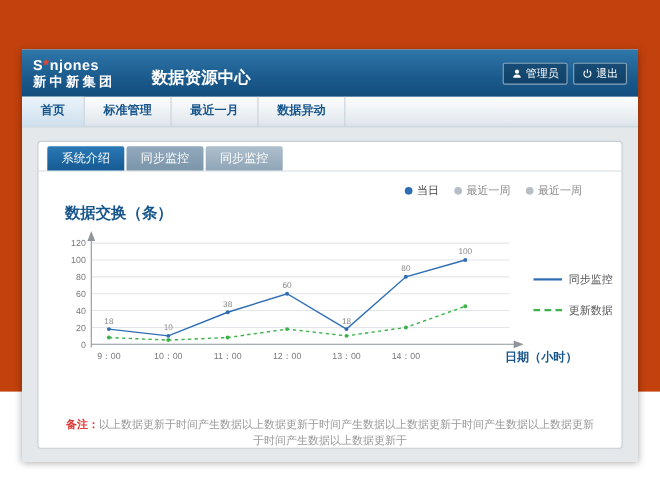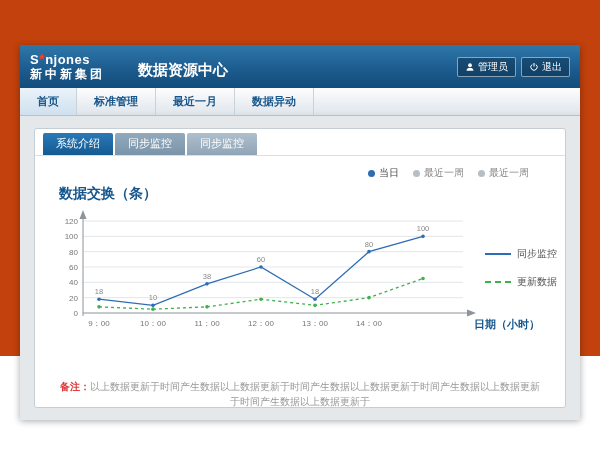--- a/index.html
+++ b/index.html
@@ -34,21 +34,21 @@
   .tab.inactive:nth-child(3){background:linear-gradient(180deg,#aebfcd,#8fa5b7);}
 
   .filters{display:flex;justify-content:flex-end;gap:14px;padding:10px 36px 0 0;font-size:10px;align-items:center;}
   .filter-item{display:flex;align-items:center;gap:4px;cursor:pointer;}
   .dot{width:7px;height:7px;border-radius:50%;display:inline-block;}
 
   .ylabel{font-size:14px;font-weight:bold;color:#17568c;margin:5px 0 0 24px;}
 
   .chart-row{position:relative;height:150px;margin-top:2px;}
   #chart{position:absolute;left:10px;top:0;}
-  .xlabel{position:absolute;left:439px;top:112px;font-size:11px;font-weight:bold;color:#17568c;white-space:nowrap;}
+  .xlabel{position:absolute;left:424px;top:112px;font-size:11px;font-weight:bold;color:#17568c;white-space:nowrap;}
   .legend{position:absolute;right:8px;top:42px;display:flex;flex-direction:column;gap:14px;}
   .legend-item{display:flex;align-items:center;gap:6px;font-size:10px;color:#555;}
   .legend-sample{width:26px;height:0;border-top:2px solid #000;display:inline-block;}
 
   .note{text-align:center;font-size:10px;margin-top:24px;padding:0 24px;line-height:1.5;}
   .note-label{color:#e03a3a;font-weight:bold;}
   .note-text{color:#999;}
 </style>
 </head>
 <body>

